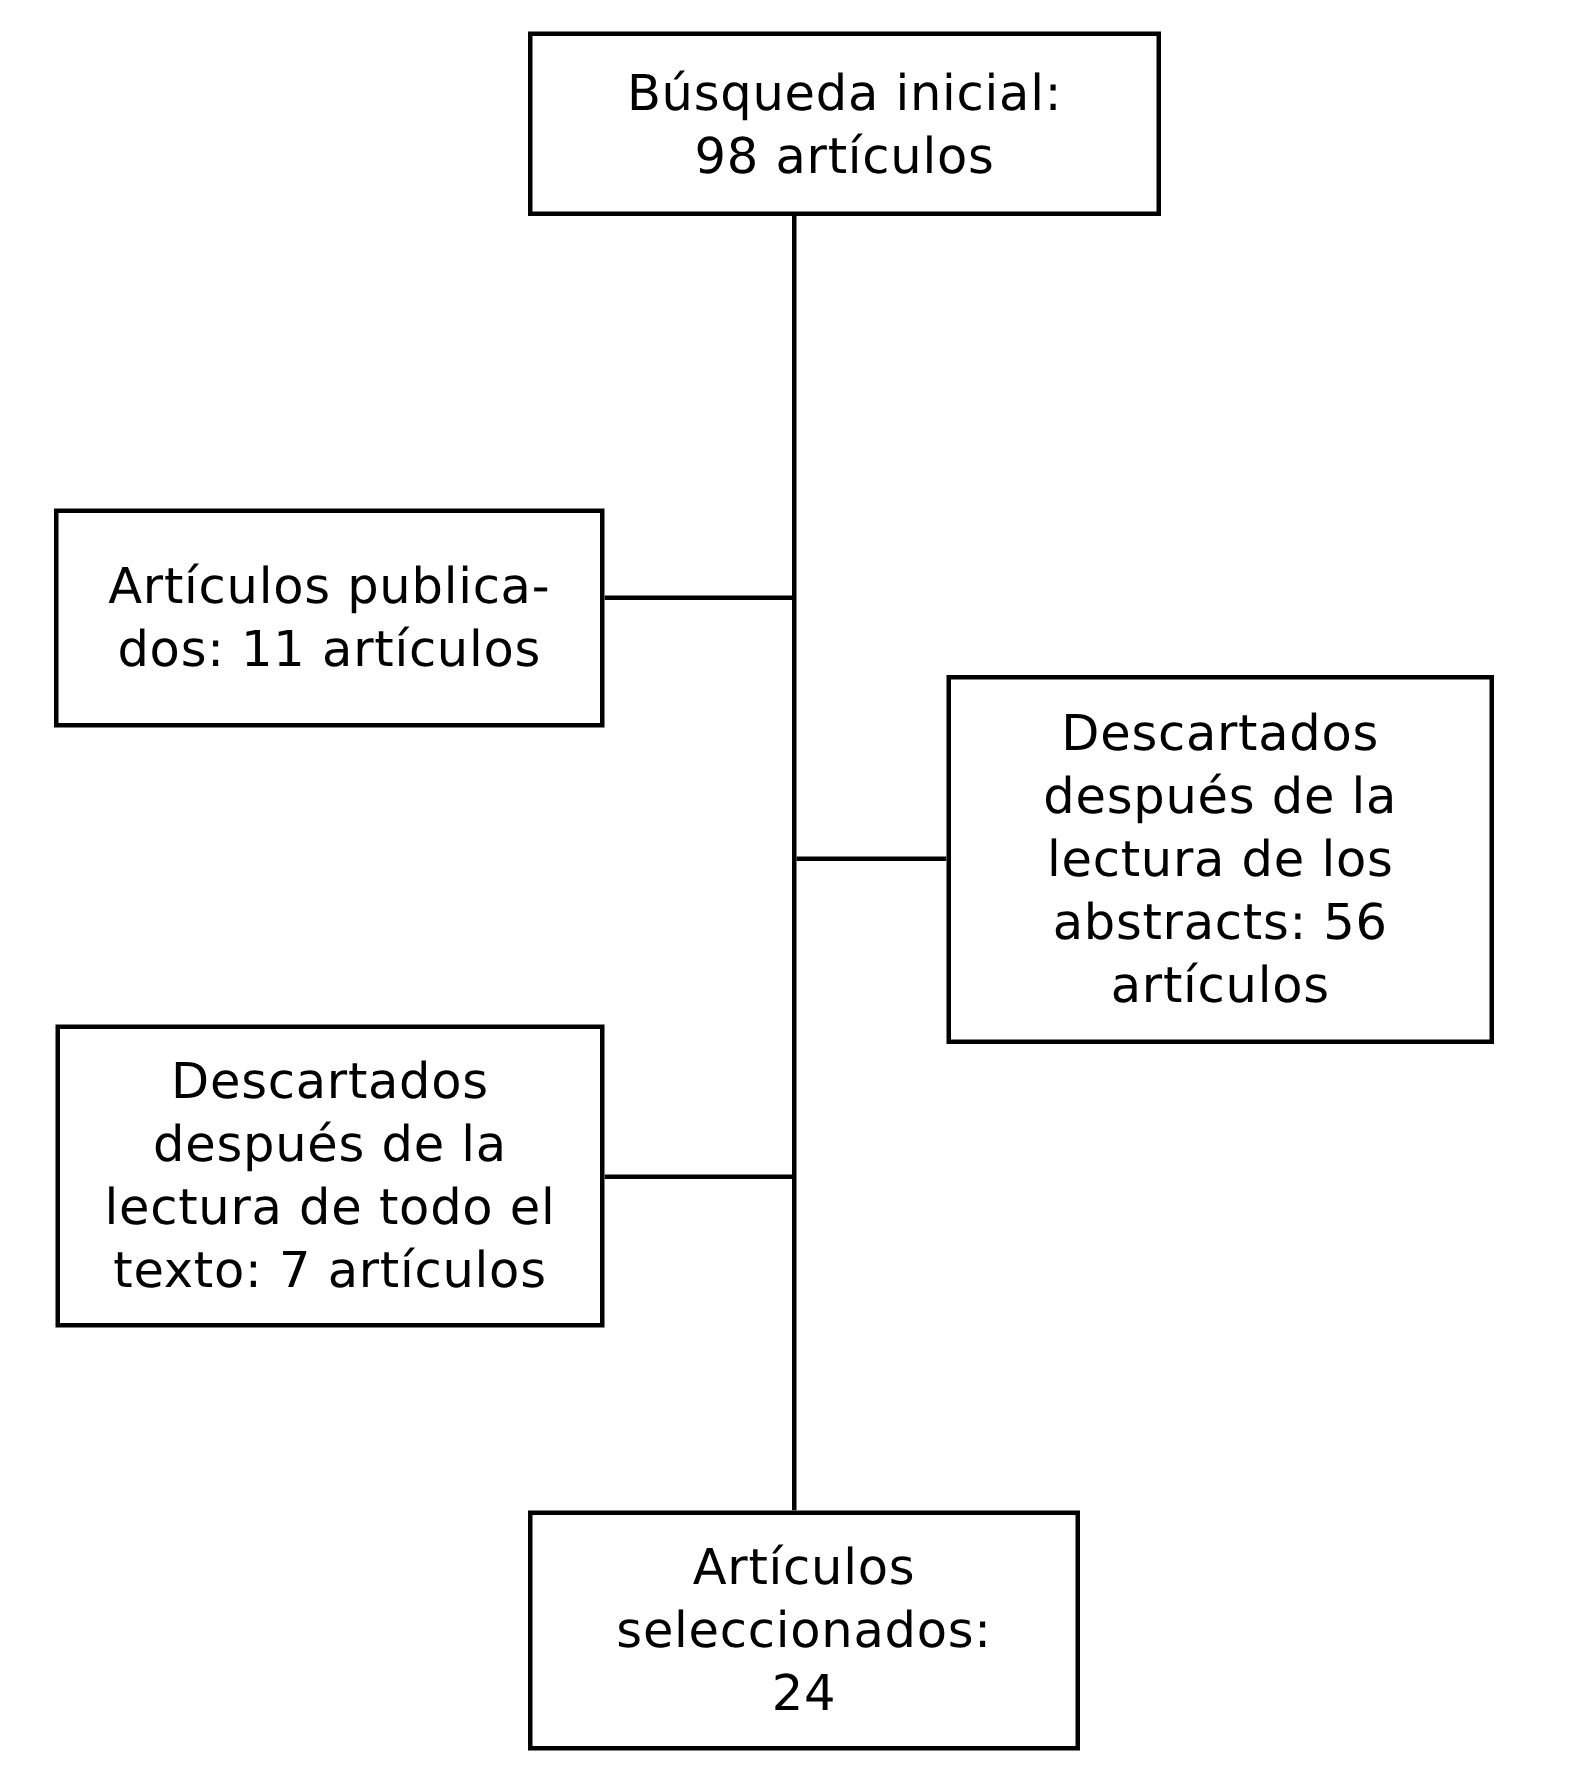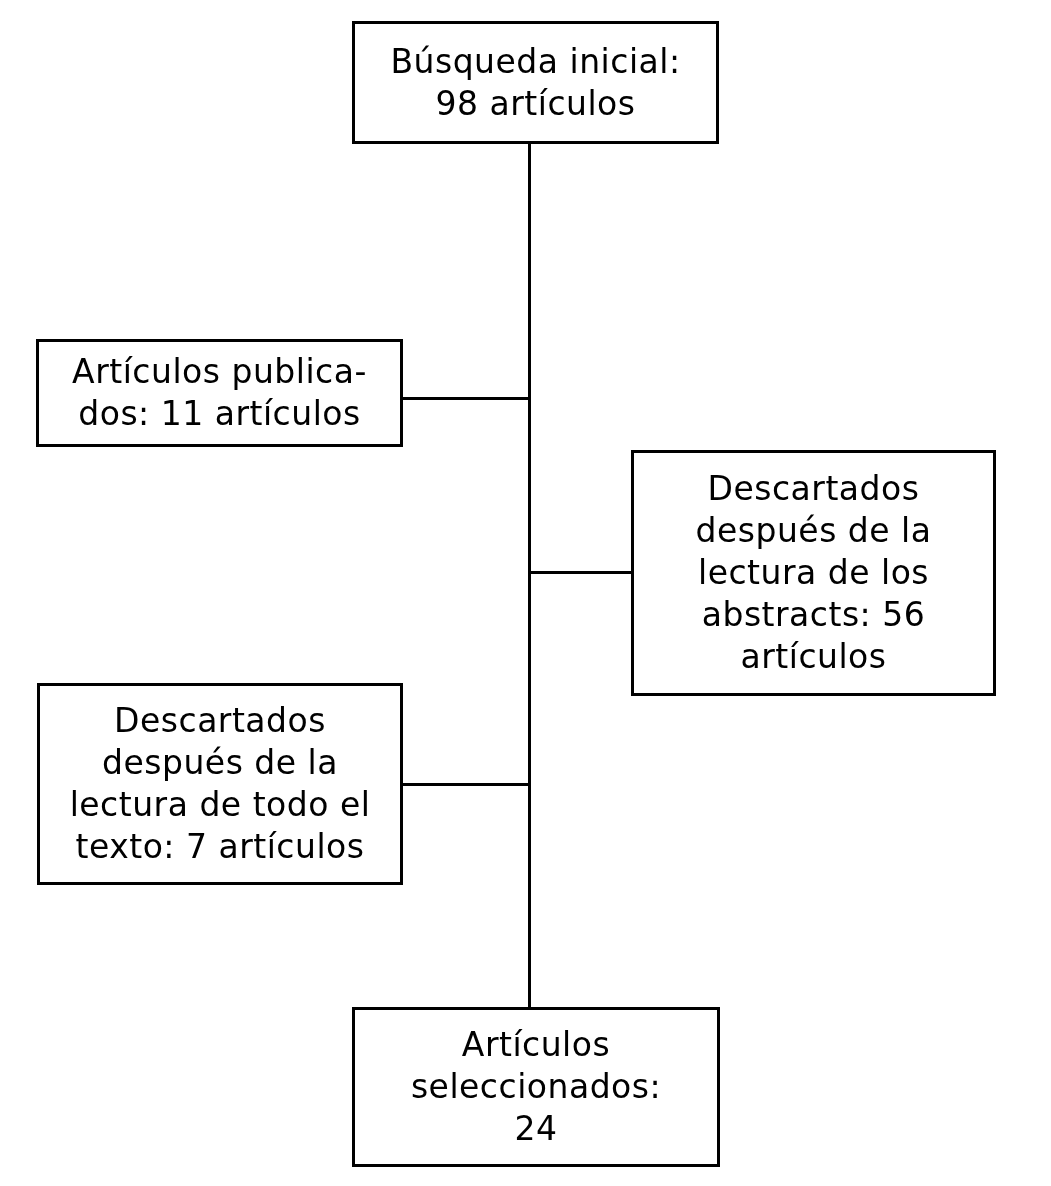--- a/index.html
+++ b/index.html
@@ -30,22 +30,22 @@
     white-space: pre-line;
     font-size: 33px;
     line-height: 42px;
     letter-spacing: 0.5px;
   }
   .connector {
     position: absolute;
     background: #000000;
   }
   
-  #node-initial-search   { left: 352px; top: 21px;   width: 367px; height: 123px; }
-  #node-published        { left: 36px;  top: 339px;  width: 367px; height: 108px; }
+  #node-initial-search   { left: 352px; top: 21px;   width: 422px; height: 123px; }
+  #node-published        { left: 36px;  top: 339px;  width: 367px; height: 146px; }
   #node-discarded-abstracts { left: 631px; top: 450px; width: 365px; height: 246px; }
   #node-discarded-full-text { left: 37px;  top: 683px; width: 366px; height: 202px; }
   #node-selected         { left: 352px; top: 1007px; width: 368px; height: 160px; }
   
   #connector-spine       { left: 528px; top: 144px; width: 3px;   height: 863px; }
   #connector-published   { left: 403px; top: 397px; width: 125px; height: 3px; }
   #connector-abstracts   { left: 531px; top: 571px; width: 100px; height: 3px; }
   #connector-full-text   { left: 403px; top: 783px; width: 125px; height: 3px; }
 </style>
 </head>

